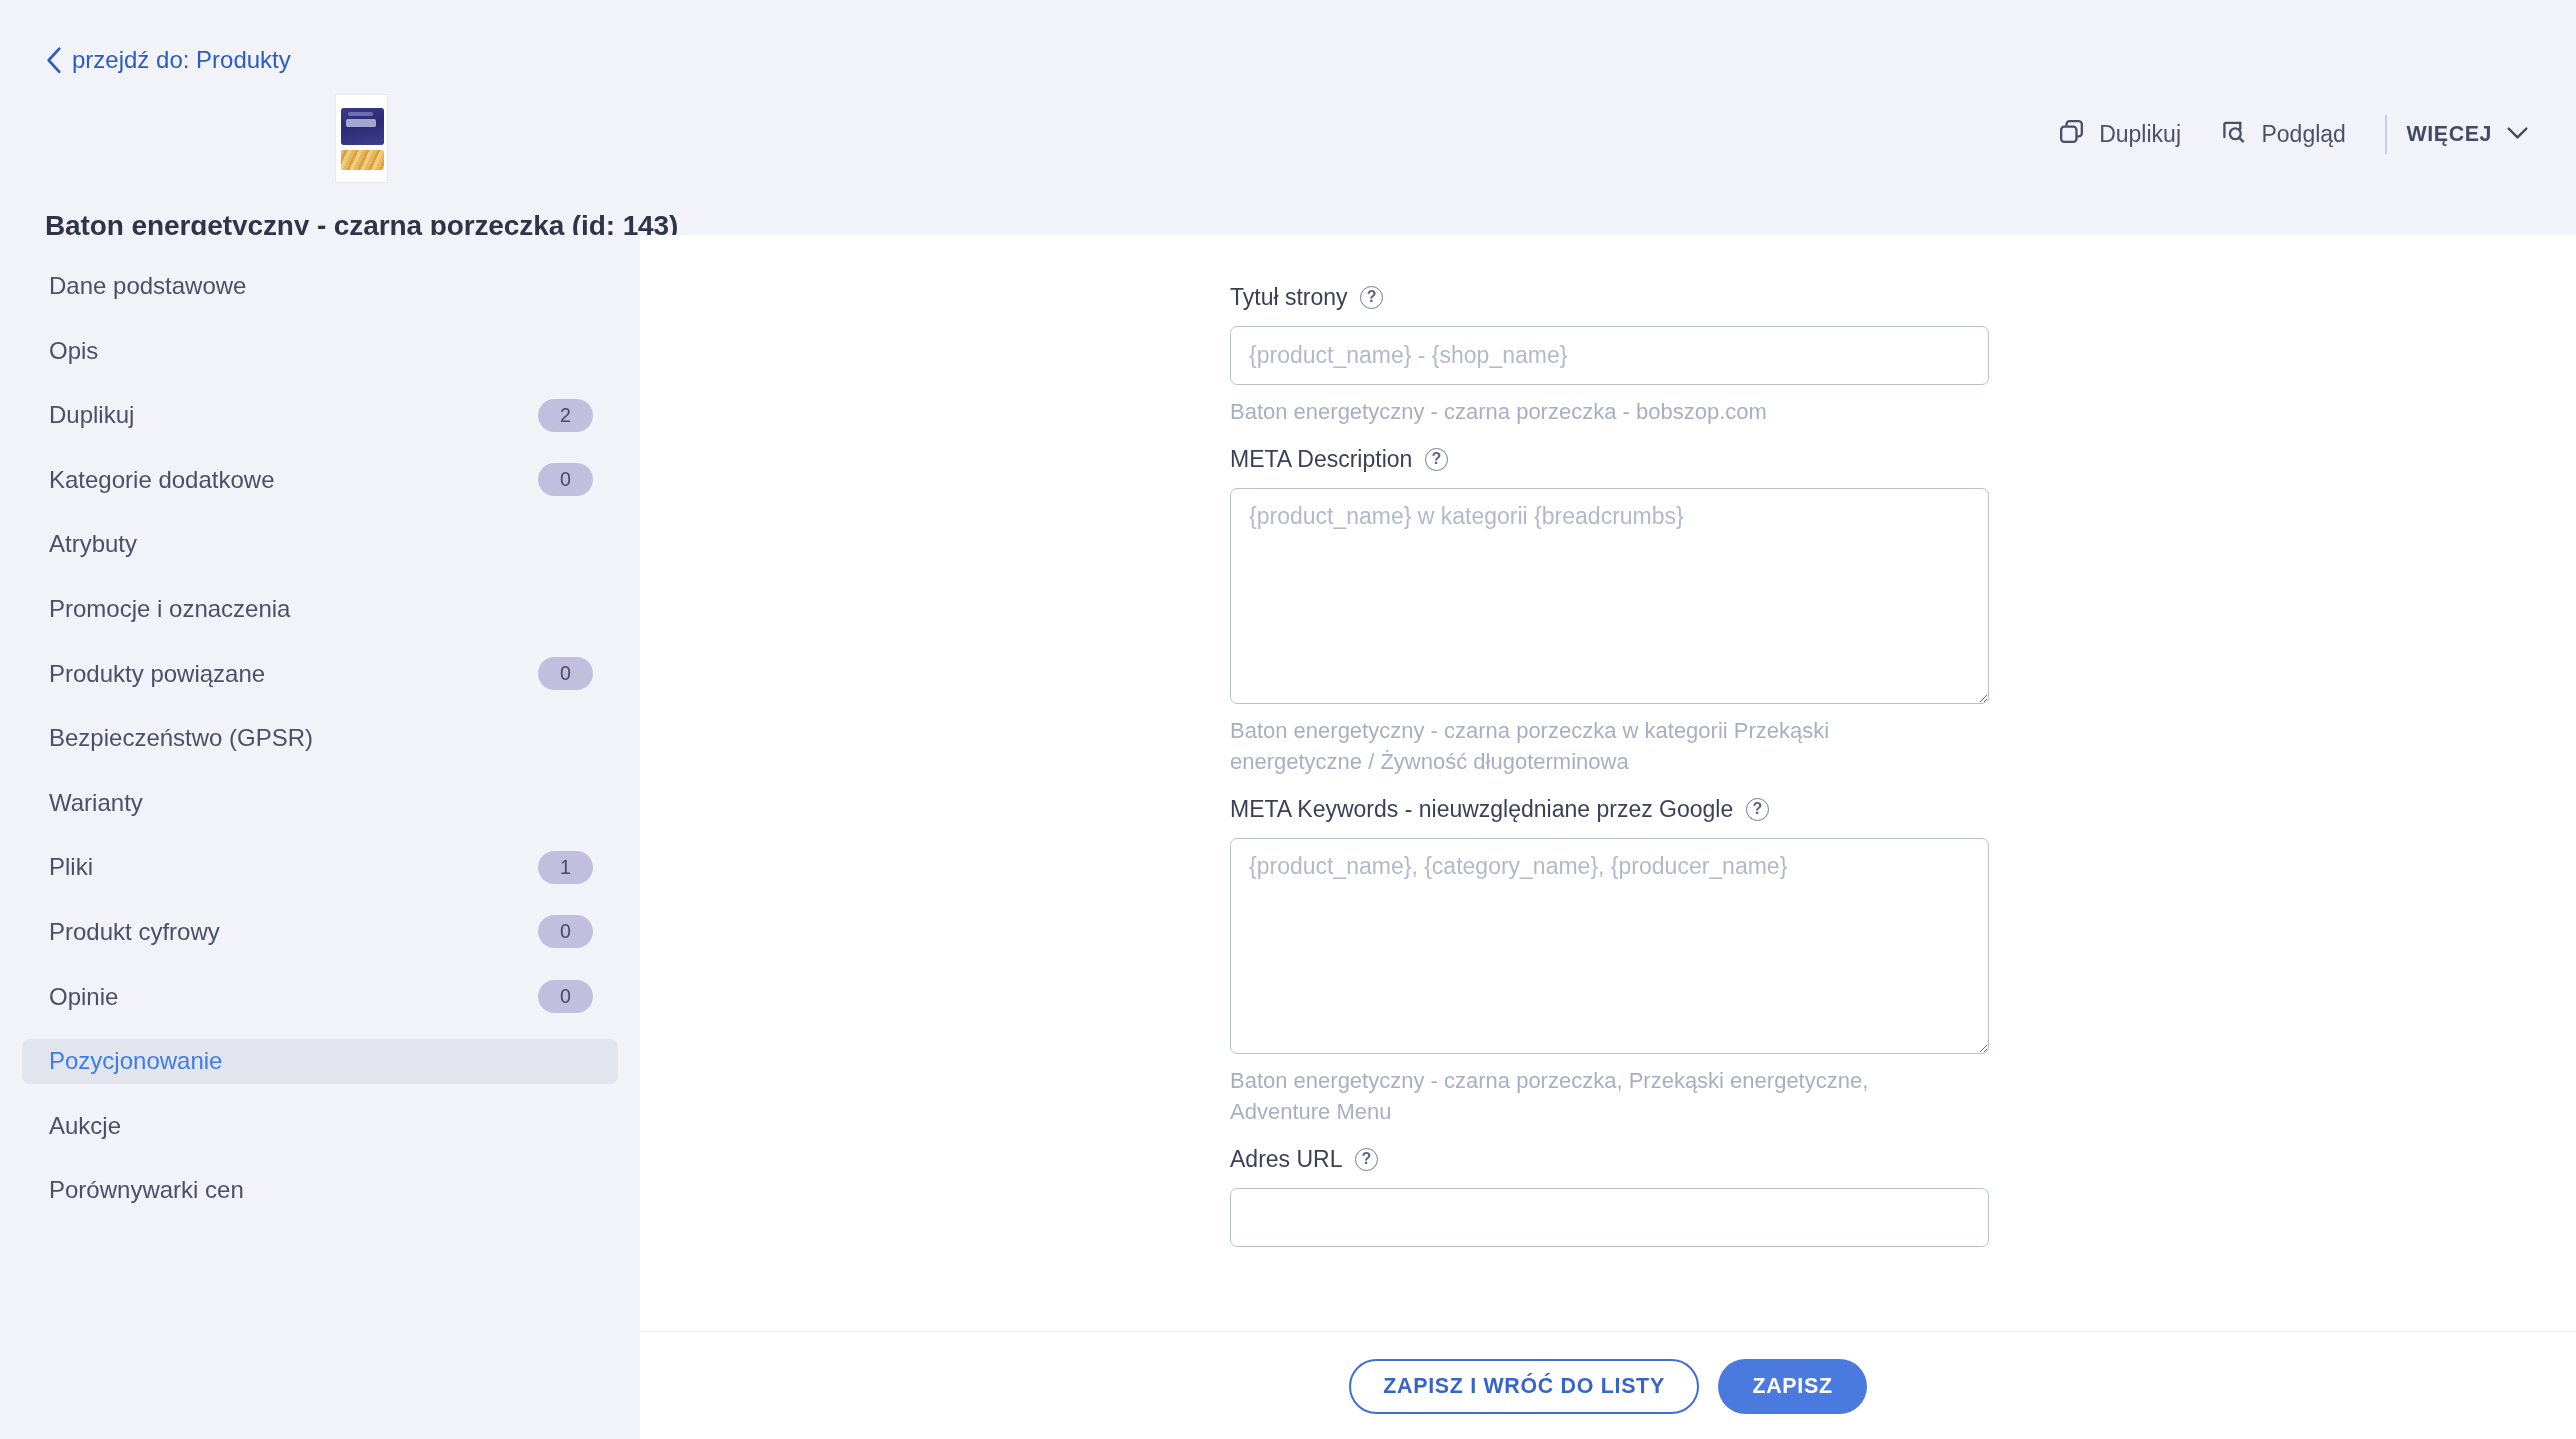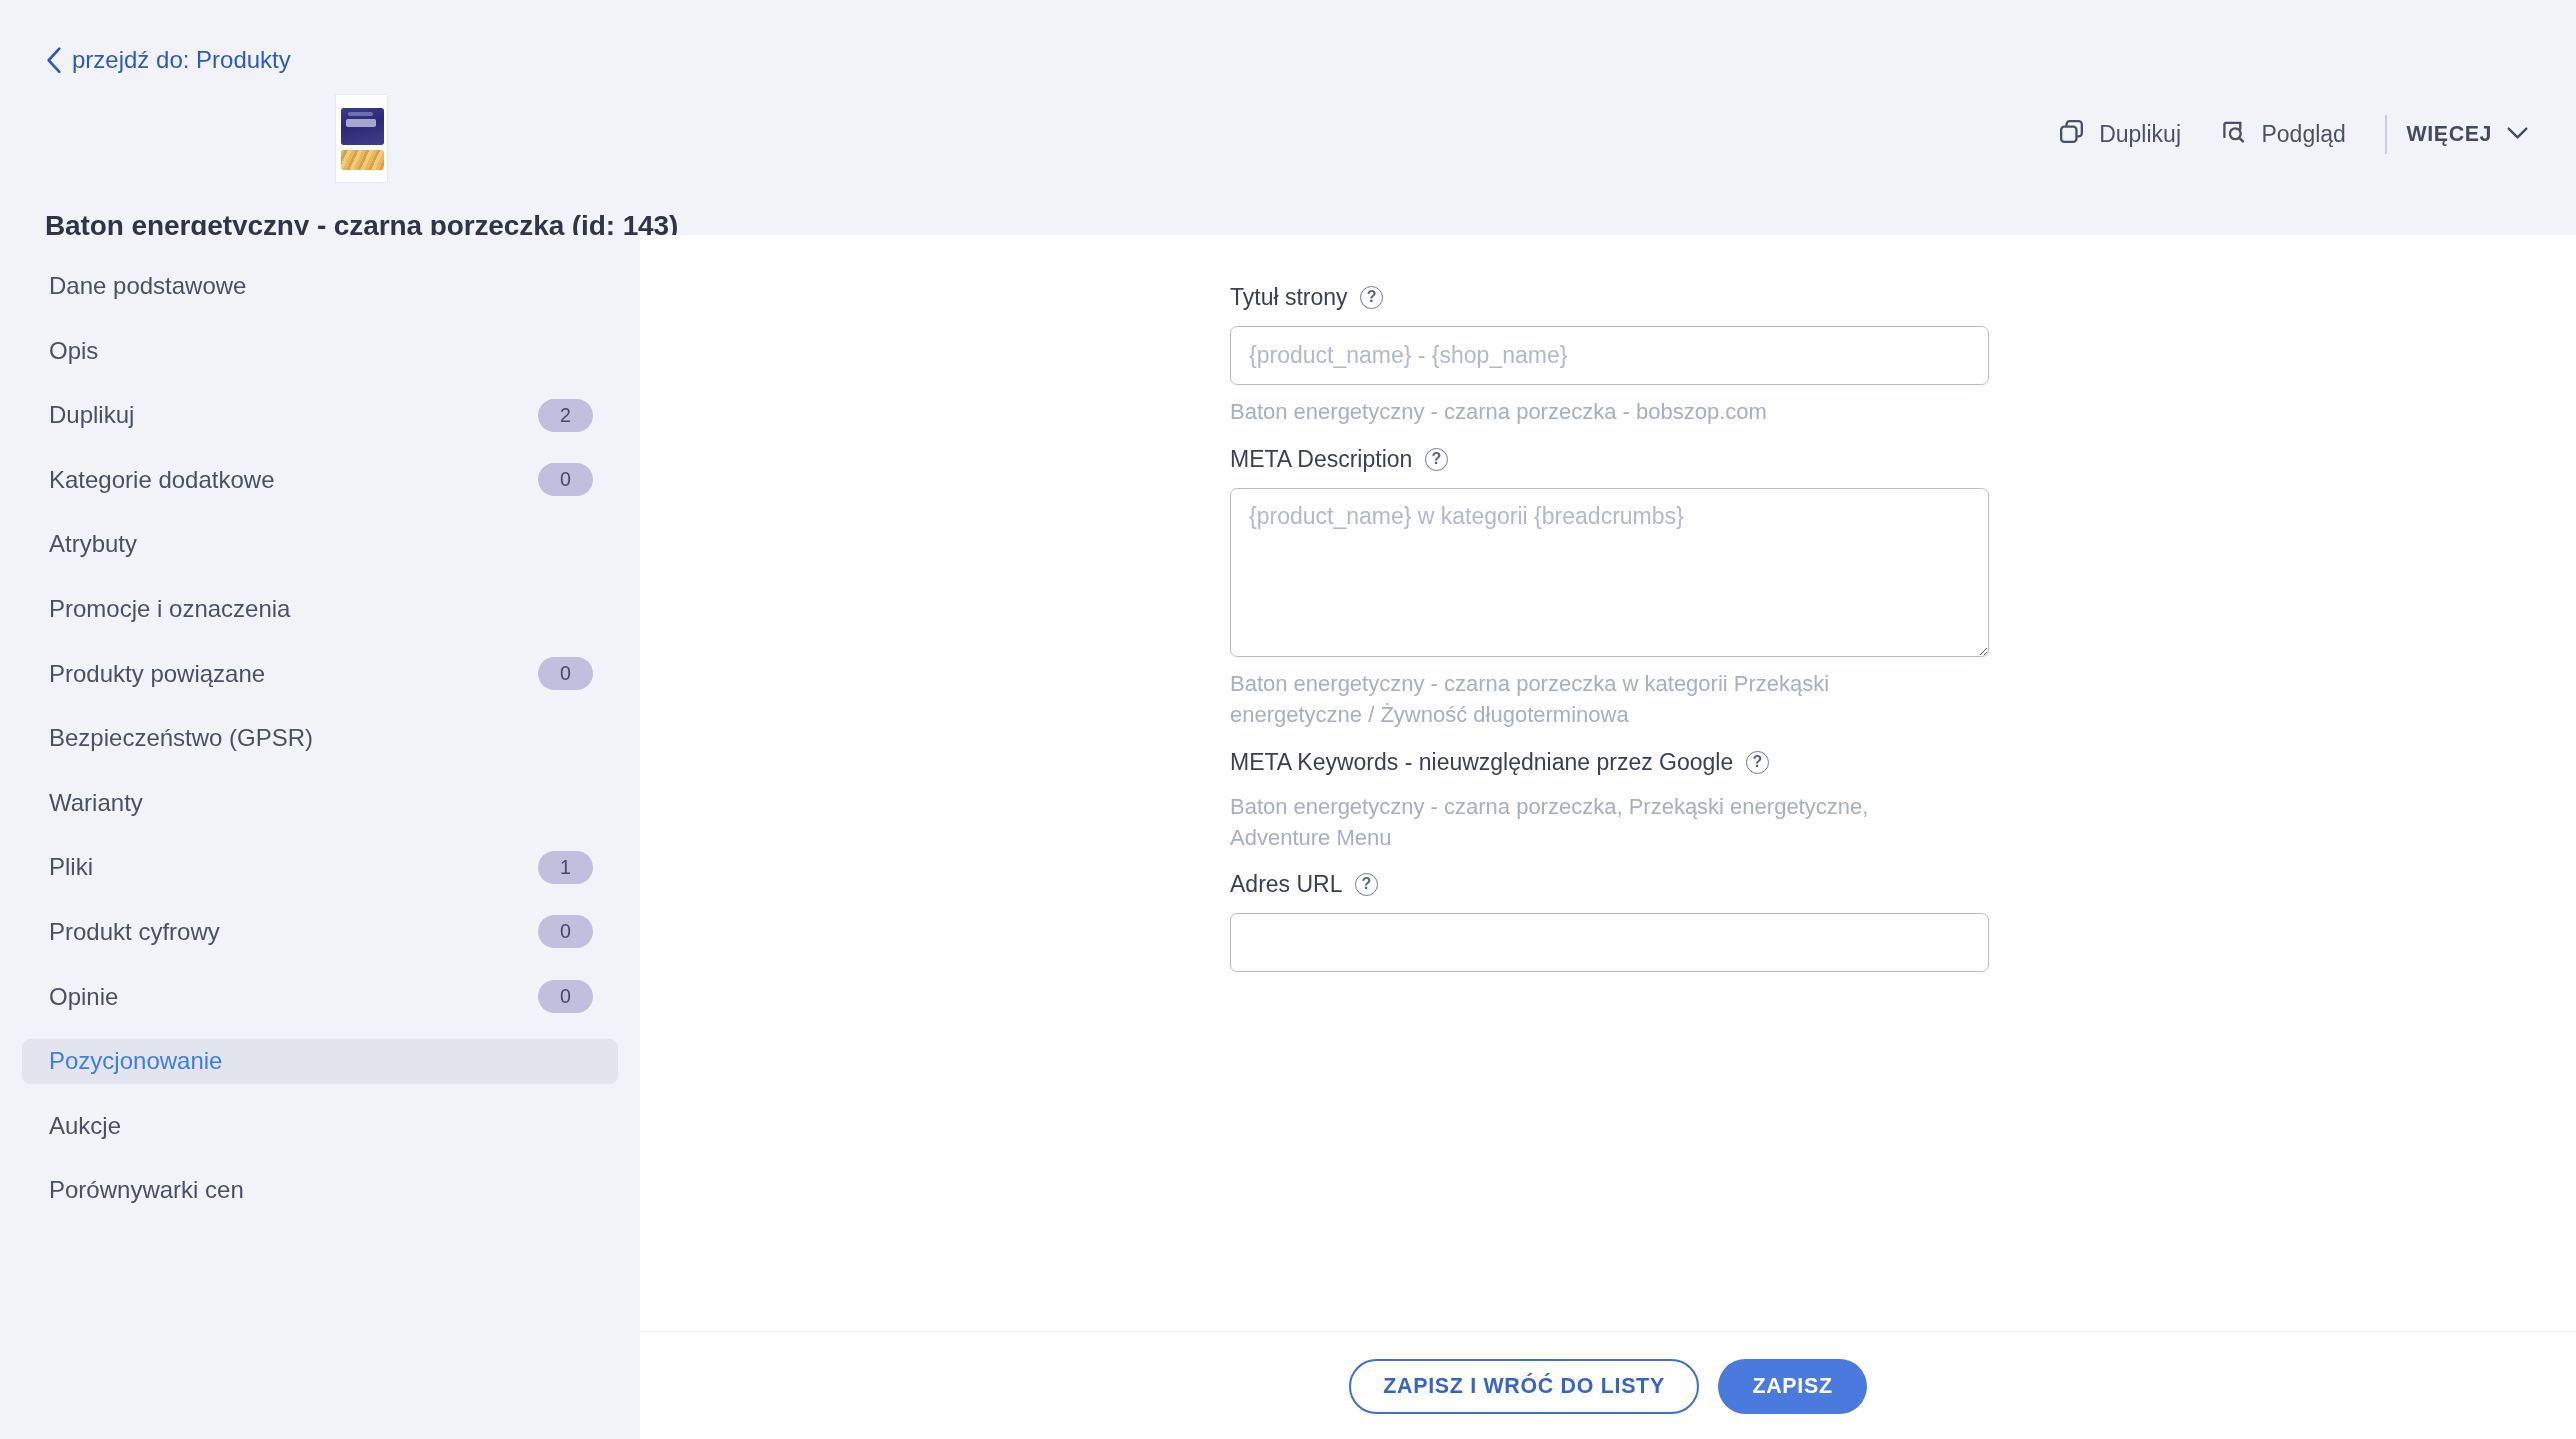--- a/index.html
+++ b/index.html
@@ -218,21 +218,21 @@
     background: #ffffff;
     font-family: inherit;
     font-size: 23px;
     color: #3b4057;
     padding: 12.5px 18px;
     outline: none;
     display: block;
   }
   .txt-input { height: 59px; }
   .txt-area {
-    height: 169px;
+    height: 216px;
     resize: vertical;
     line-height: 1.35;
   }
   .txt-input::placeholder, .txt-area::placeholder { color: #b3b9cb; }
   .field-hint {
     font-size: 22px;
     color: #a9afc2;
     line-height: 1.42;
     margin-top: 11.6px;
     max-width: 704px;
@@ -415,20 +415,21 @@
       <div class="field-hint">Baton energetyczny - czarna porzeczka w kategorii Przekąski energetyczne / Żywność długoterminowa</div>
     </div>
 
     <div class="gap-md"></div>
 
     <div class="field-block">
       <div class="field-label">
         <span>META Keywords - nieuwzględniane przez Google</span>
         <span class="help-icon">?</span>
       </div>
+      <textarea class="txt-area" placeholder="{product_name}, {category_name}, {producer_name}" style=""></textarea>
       <div class="field-hint">Baton energetyczny - czarna porzeczka, Przekąski energetyczne, Adventure Menu</div>
     </div>
 
     <div class="gap-md"></div>
 
     <div class="field-block">
       <div class="field-label">
         <span>Adres URL</span>
         <span class="help-icon">?</span>
       </div>

